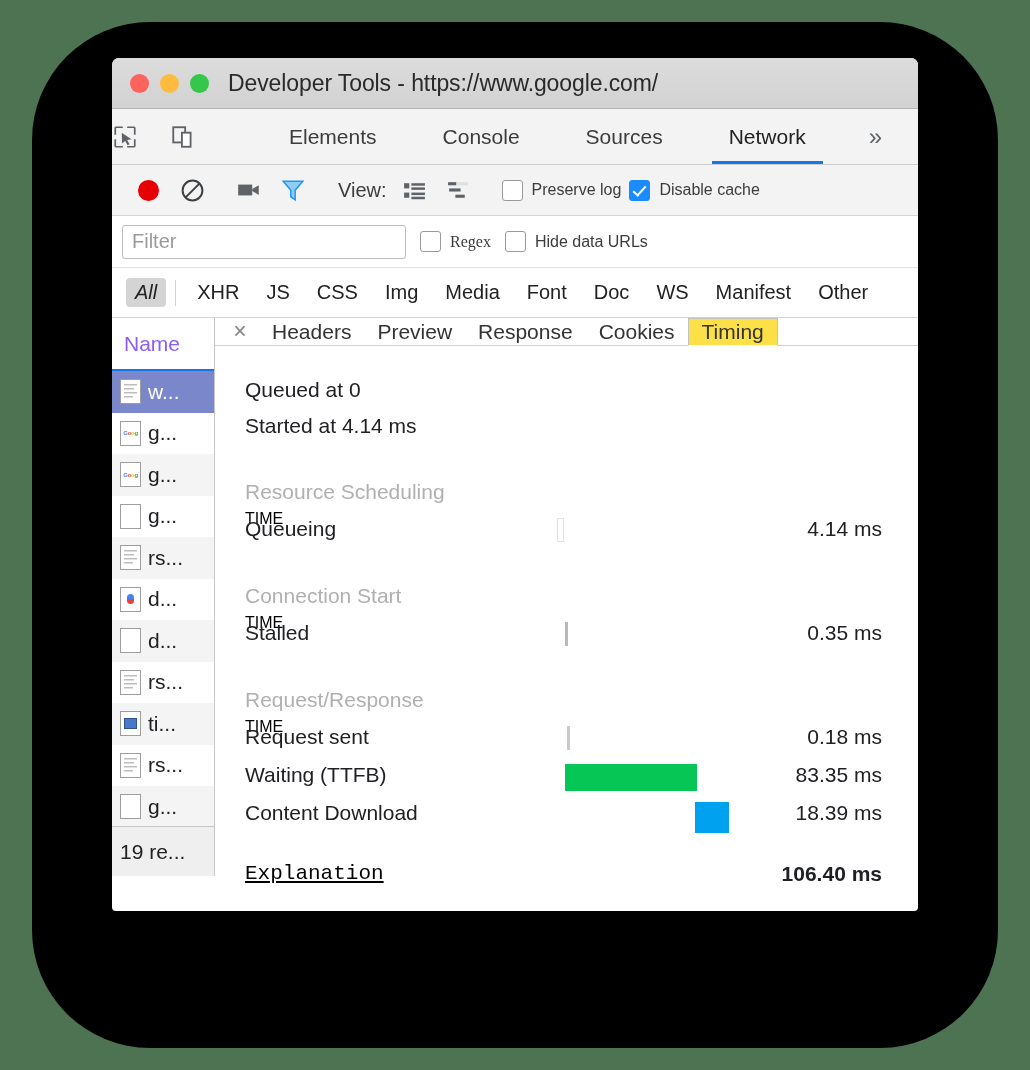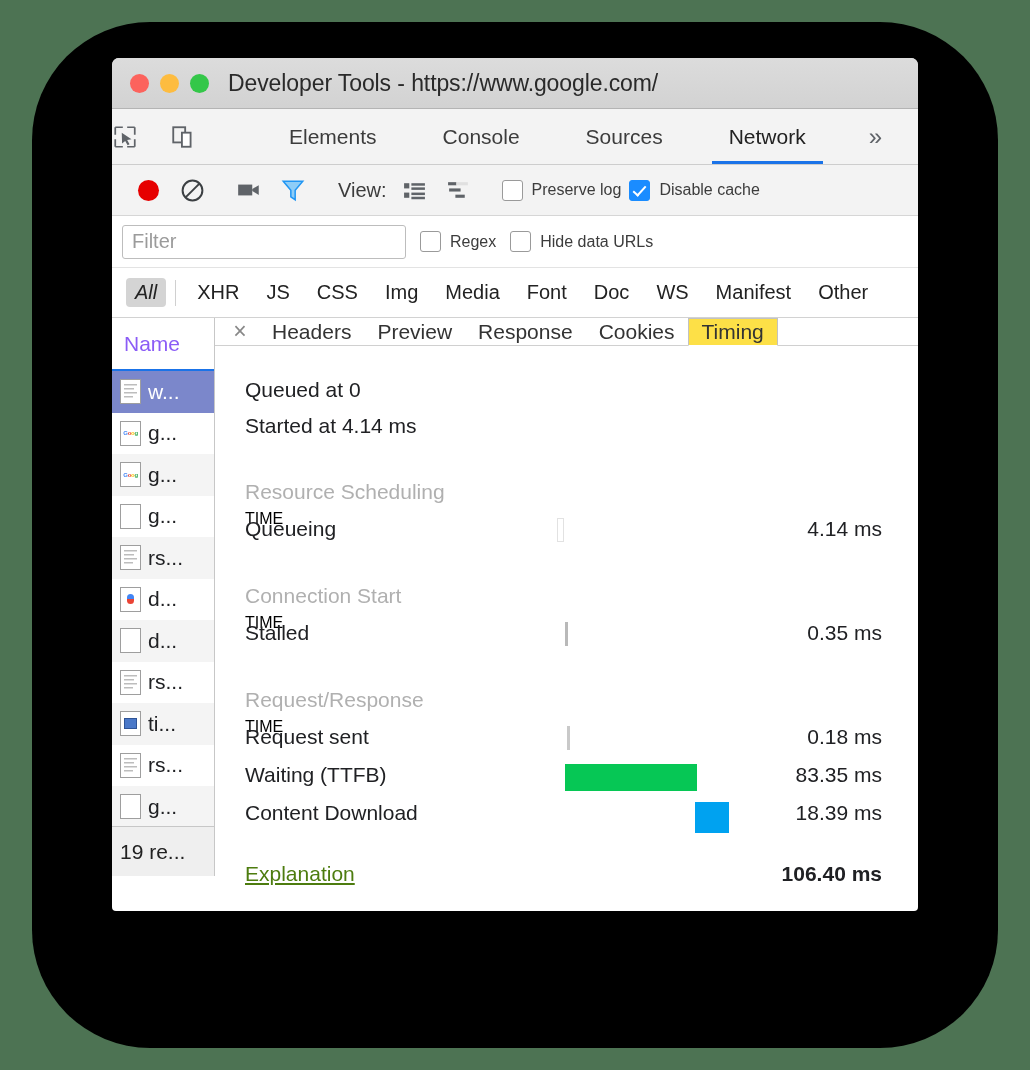--- a/index.html
+++ b/index.html
@@ -252,22 +252,22 @@
     left: 312px; width: 7px; height: 24px;
     border: 1px solid #e2e2e2; background: #fff; box-sizing: border-box;
   }
   .bar.tiny-line { left: 320px; width: 3px; height: 24px; background: #b9b9b9; }
   .bar.tiny-line2 { left: 322px; width: 3px; height: 24px; background: #c9c9c9; }
   .bar.green { left: 320px; width: 132px; height: 27px; background: #06c755; }
   .bar.blue { left: 450px; width: 34px; height: 31px; background: #00a2f0; }
 
   .totalrow { position: relative; height: 40px; margin-top: 22px; }
   .explink {
-    font-size: 21px; color: #4d7c0f; text-decoration: underline;
-    line-height: 40px; cursor: pointer;
+    font-size: 21px; color: #000000; text-decoration: underline;
+    line-height: 40px; cursor: pointer; font-family: Liberation Mono, monospace;
   }
   .totalval {
     position: absolute; right: 36px; top: 0;
     font-size: 21px; color: #202124; font-weight: bold; line-height: 40px;
   }
 </style>
 </head>
 <body>
 
 <div id="root">
@@ -361,21 +361,21 @@
       <div class="cbrow">
         <span class="cbox checked"></span>
         <span class="cblabel">Disable cache</span>
       </div>
     </div>
 
     <div class="filterrow">
       <div class="filterbox">
         <span>Filter</span>
       </div>
-      <div class="cbrow" style="margin-left:14px;">
+      <div class="cbrow" style="margin-left:14px;font-family:Liberation Serif, serif;">
         <span class="cbox"></span>
         <span class="cblabel">Regex</span>
       </div>
       <div class="cbrow" style="margin-left:14px;">
         <span class="cbox"></span>
         <span class="cblabel">Hide data URLs</span>
       </div>
     </div>
 
     <div class="typerow">

